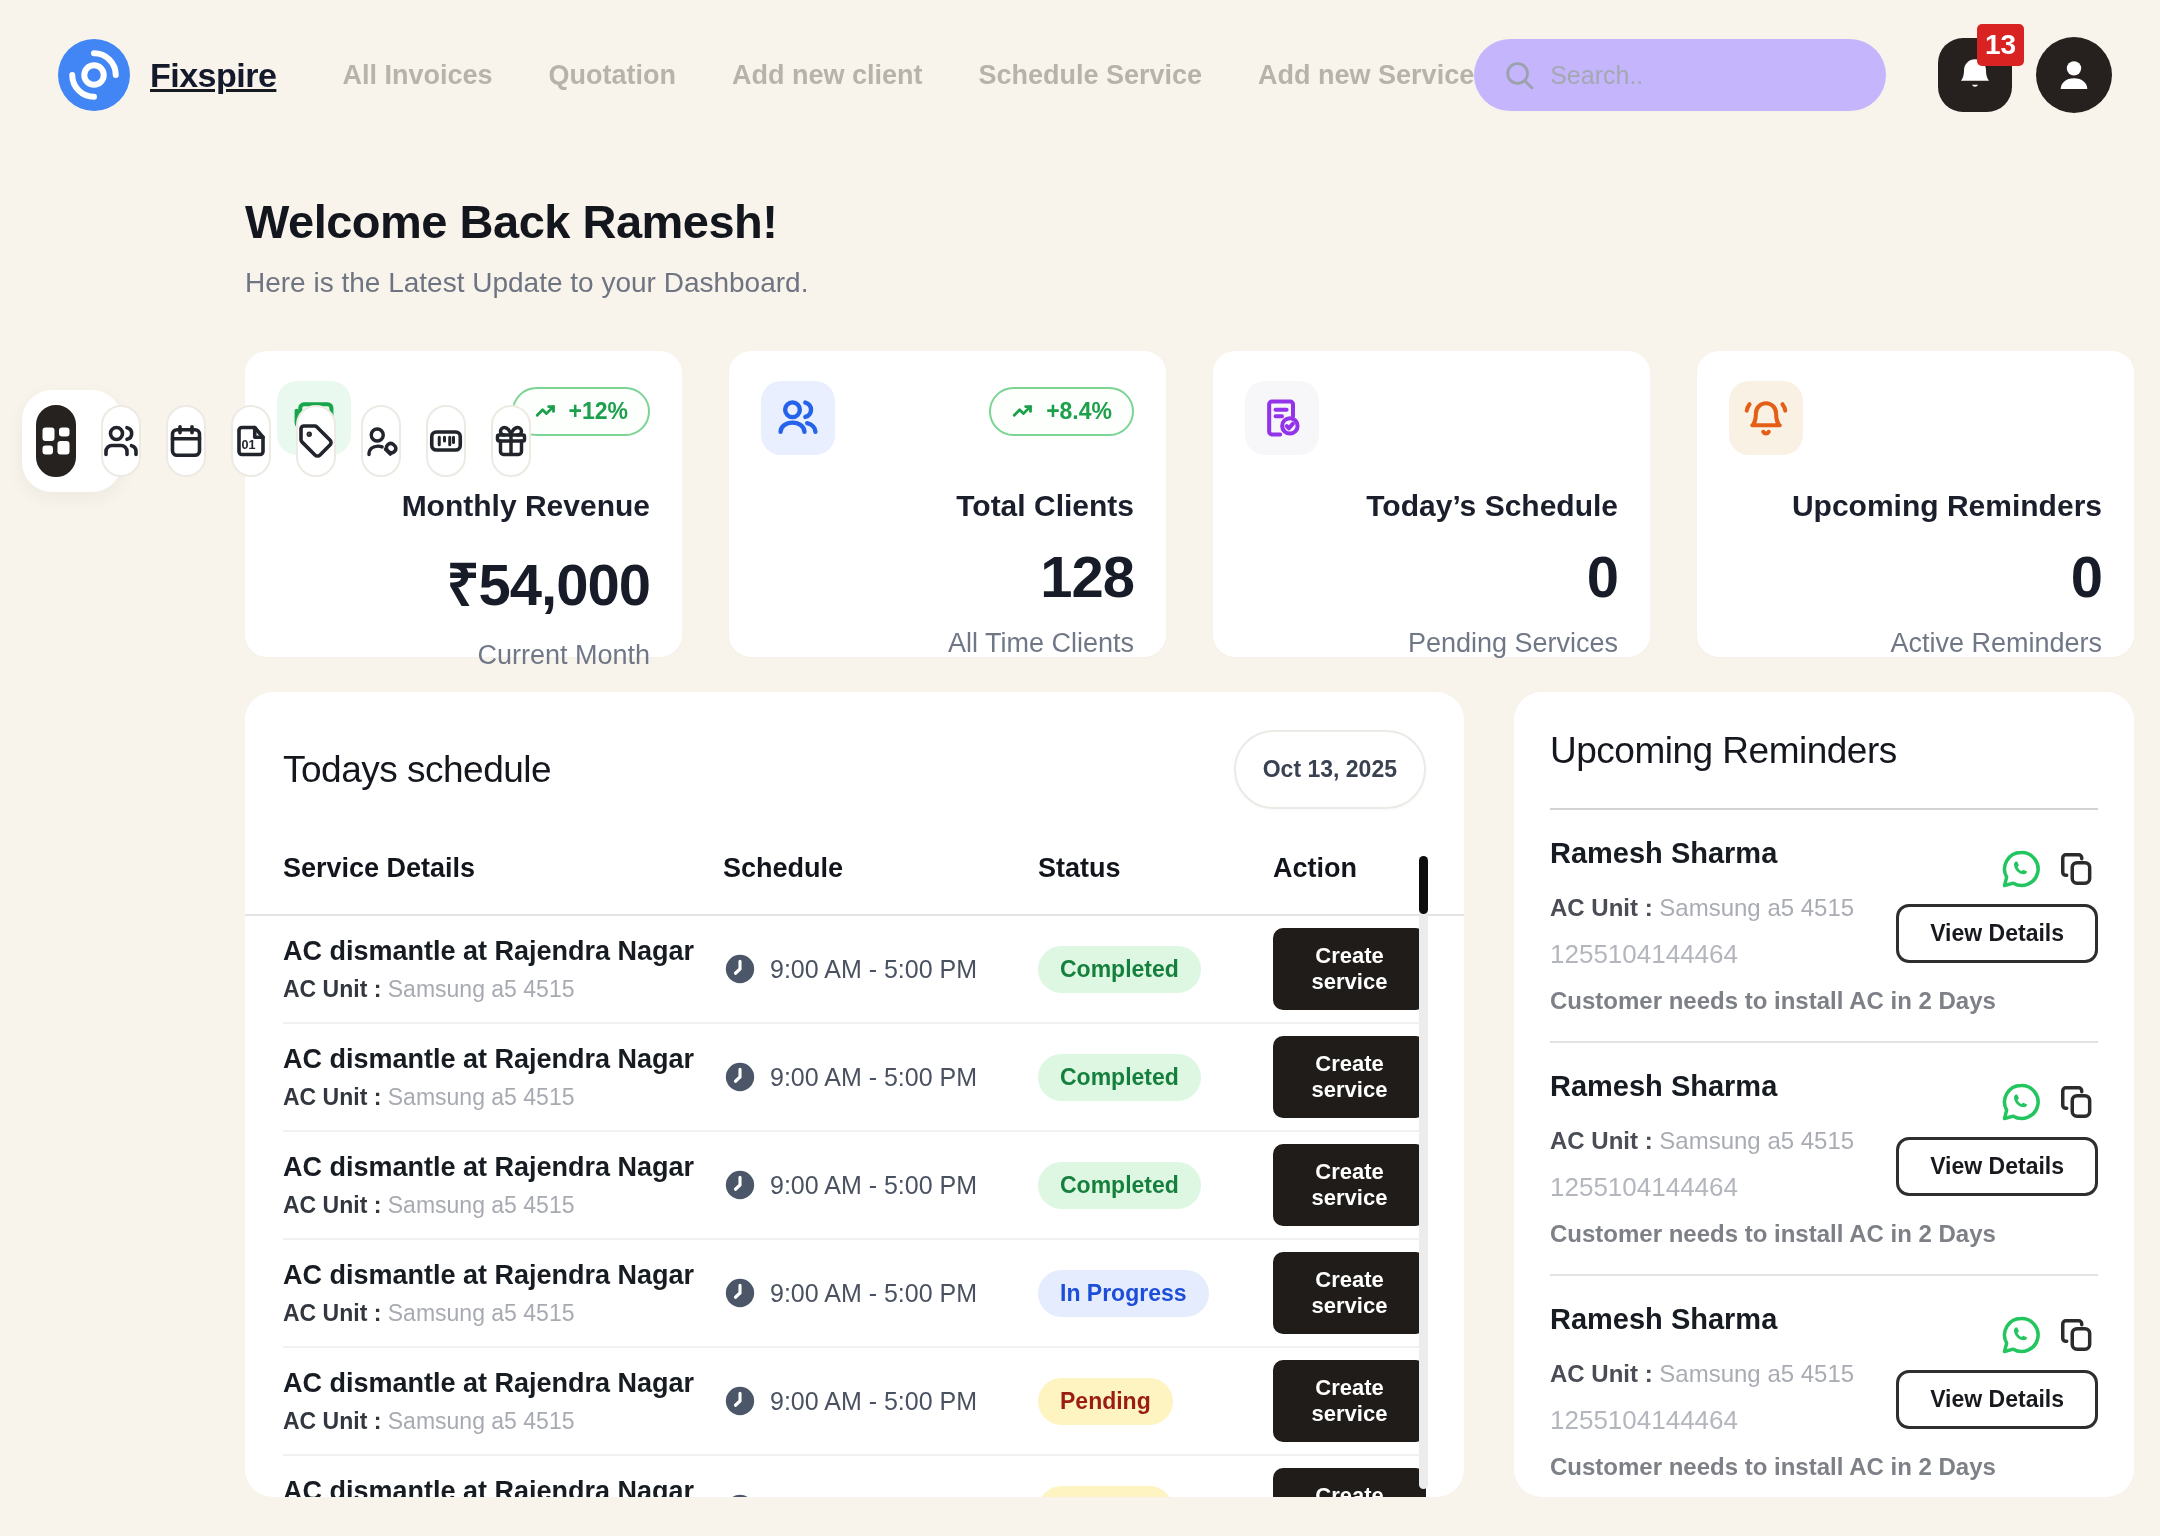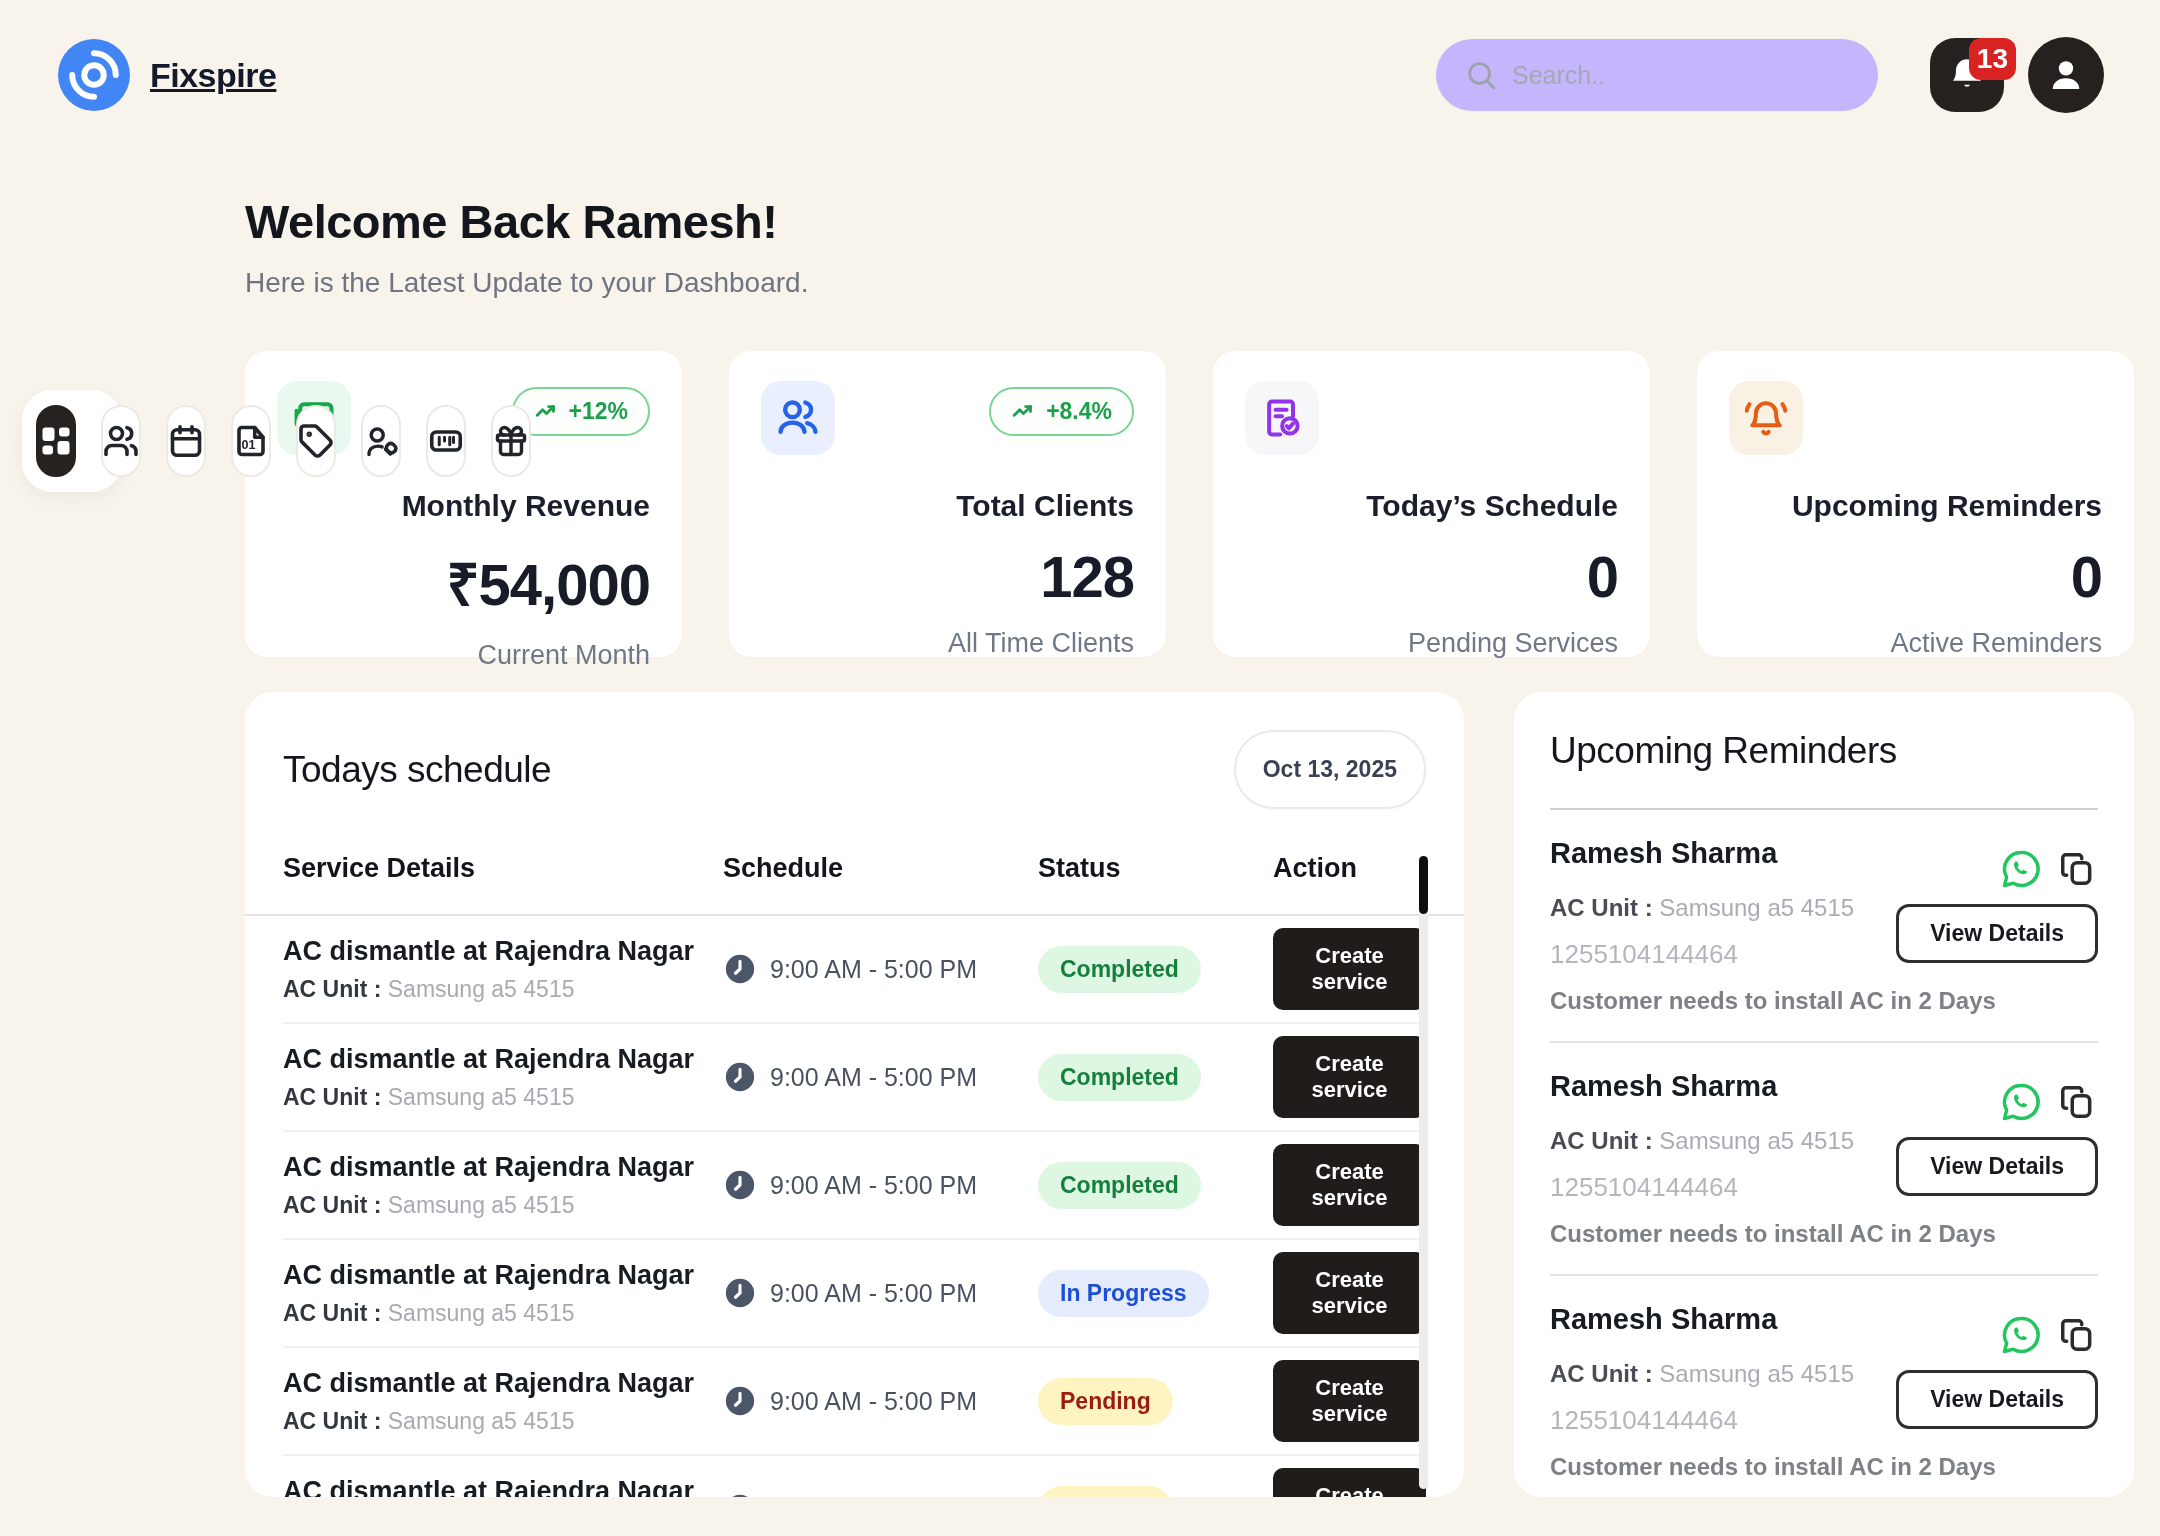--- a/index.html
+++ b/index.html
@@ -31,21 +31,21 @@
   }
   .search input::placeholder { color:#a4a8b0; }
   .hdr-icons { display:flex; align-items:center; gap:24px; margin-left:52px; }
   .bell-btn {
     position:relative; width:74px; height:74px; border-radius:25px; background:#26211e;
     display:flex; align-items:center; justify-content:center; cursor:pointer;
   }
   .bell-badge {
     position:absolute; top:-14px; right:-12px; min-width:46px; height:42px;
     background:#d92323; color:#fff; font-size:28px; font-weight:700;
-    border-radius:12px; display:flex; align-items:center; justify-content:center; padding:4px 8px;margin-top:14px;
+    border-radius:5px; display:flex; align-items:center; justify-content:center; padding:4px 8px;
   }
   .avatar-btn {
     width:76px; height:76px; border-radius:50%; background:#26211e;
     display:flex; align-items:center; justify-content:center; cursor:pointer;
   }
 
   
   .sidebar {
     position:absolute; left:22px; top:390px; width:100px; padding:15px 14px;
     background:#fff; border-radius:30px; box-shadow:0 6px 18px rgba(40,35,25,0.05);
@@ -144,20 +144,27 @@
     <span class="brand-logo">
       <svg viewBox="0 0 48 48" width="72" height="72">
         <circle cx="24" cy="24" r="24" fill="#4285f4"></circle>
         <circle cx="24" cy="24" r="6.5" fill="none" stroke="#fff" stroke-width="4"></circle>
         <path d="M24 9.5 a14.5 14.5 0 0 1 14.5 14.5" fill="none" stroke="#fff" stroke-width="4" stroke-linecap="round"></path>
         <path d="M24 38.5 a14.5 14.5 0 0 1 -14.5 -14.5" fill="none" stroke="#fff" stroke-width="4" stroke-linecap="round"></path>
       </svg>
     </span>
     <span class="brand-name">Fixspire</span>
   </div>
+  <div class="nav">
+    <span class="nav-item">All Invoices</span>
+    <span class="nav-item">Quotation</span>
+    <span class="nav-item">Add new client</span>
+    <span class="nav-item">Schedule Service</span>
+    <span class="nav-item">Add new Service</span>
+  </div>
   <div class="search">
     <span>
       <svg viewBox="0 0 24 24" width="34" height="34" fill="none" stroke="#9ca2ac" stroke-width="2">
         <circle cx="11" cy="11" r="7"></circle>
           <path d="M16.5 16.5 21 21" stroke-linecap="round"></path>
       </svg>
     </span>
     <input type="text" placeholder="Search.." style="">
   </div>
   <div class="hdr-icons">

